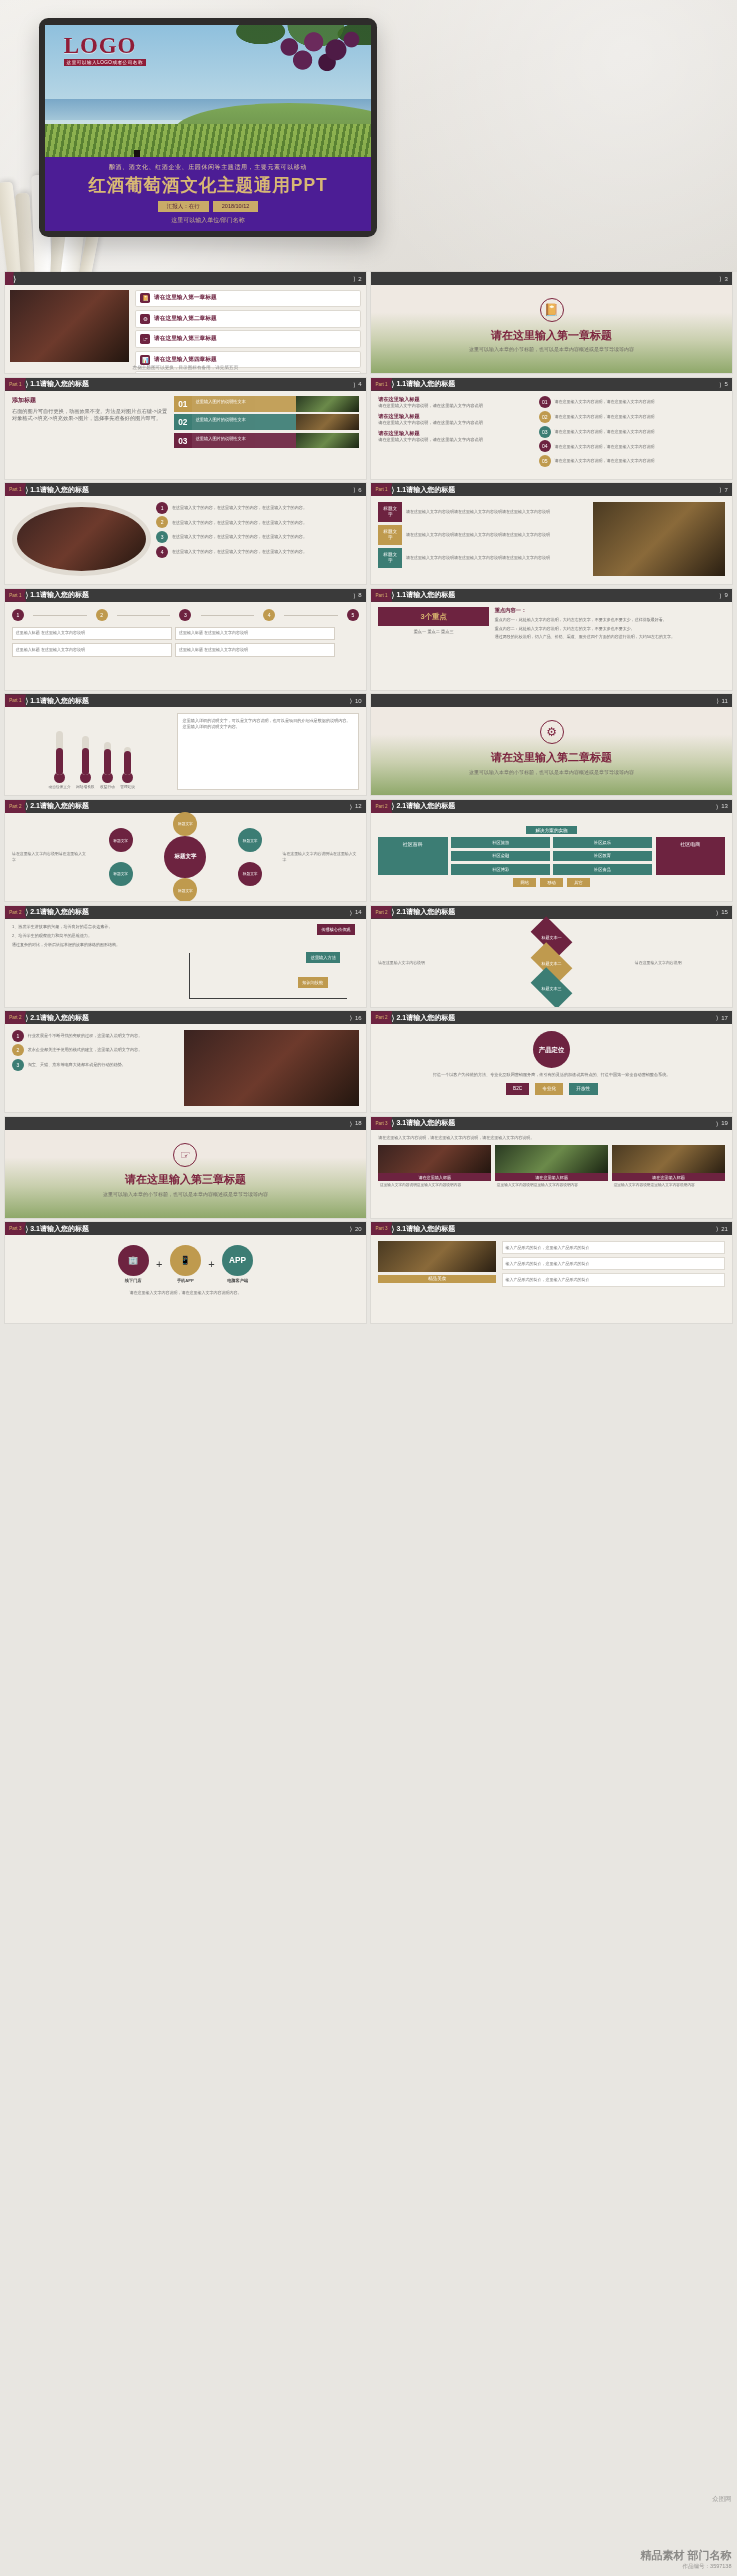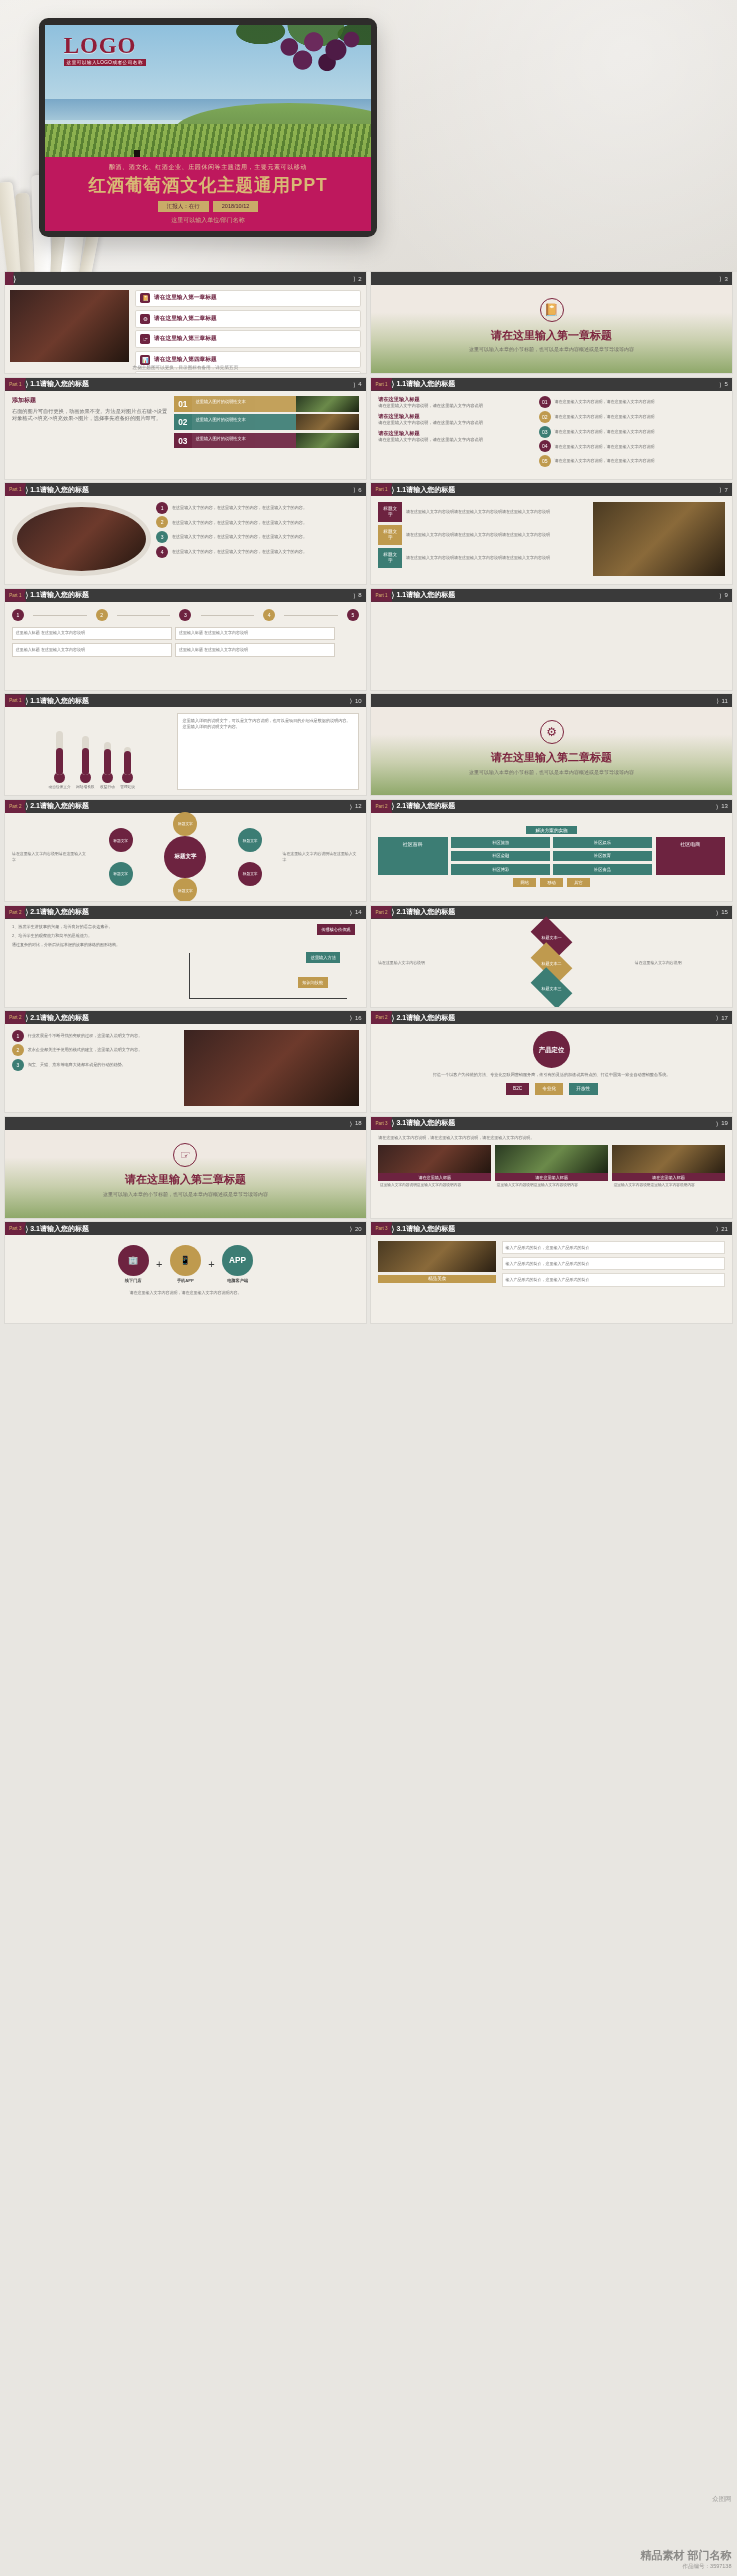--- a/index.html
+++ b/index.html
@@ -82,21 +82,21 @@
   .glass:before{content:"";position:absolute;left:0.9px;bottom:0;width:18.4px;height:12px;border-radius:0 0 50% 50%;background:#7e1822;}
   .stem{position:absolute;left:143px;bottom:0.9px;width:2.8px;height:11px;background:#e3e0d8;}
   .foot{position:absolute;left:136px;bottom:0;width:15.7px;height:2.8px;border-radius:50%;background:#ddd9d0;}
   .grapes-bot{position:absolute;left:53px;bottom:0;width:111px;height:22px;
     background:radial-gradient(circle at 12% 60%, #6d2a4a 0 7.4px, transparent 8.3px),
                radial-gradient(circle at 28% 72%, #7b3153 0 7.4px, transparent 8.3px),
                radial-gradient(circle at 44% 62%, #5d2240 0 7.4px, transparent 8.3px),
                radial-gradient(circle at 62% 76%, #7b3153 0 7.4px, transparent 8.3px),
                radial-gradient(circle at 80% 66%, #6d2a4a 0 7.4px, transparent 8.3px);}
 
-  .titleband{position:absolute;left:0;bottom:0;width:100%;height:74px;background:#be185d;}
+  .titleband{position:absolute;left:0;bottom:0;width:100%;height:74px;background:#4c1d95;}
   .t-tag{color:#e5cfa0;font-size:6px;text-align:center;padding-top:5.5px;letter-spacing:0.6px;}
   .t-main{color:#d8b874;font-size:17.5px;font-weight:bold;text-align:center;margin-top:1.8px;letter-spacing:0.9px;}
   .t-meta{display:flex;justify-content:center;gap:3.7px;margin-top:3.7px;}
   .t-meta span{background:#c9ab68;color:#4a1c33;font-size:5.5px;padding:1.8px 9.2px;}
   .t-sub{color:#cbb58c;font-size:6px;text-align:center;margin-top:4.6px;}
 
   
   .grid{display:grid;grid-template-columns:1fr 1fr;gap:4.6px 4.6px;padding:0 4.6px;}
   .slide{position:relative;background:#efece6;height:101px;overflow:hidden;
          box-shadow:0 0 0 0.9px rgba(0,0,0,.06);}
@@ -380,20 +380,32 @@
         </div>
       </div>
     </div>
     <div class="slide">
       <div class="sbar">
     <span class="part">Part 1</span>
     <span class="chev">⟩</span>
     <span class="sttl">1.1请输入您的标题</span>
     <span class="pg"><span>⟩</span>9</span>
   </div>
+      <div class="body" style="display:flex;gap:5.5px">
+        <div style="width:32%;text-align:center">
+          <div style="background:#6d2340;color:#d7b36e;padding:4.6px 2.8px;font-size:7.4px;font-weight:bold">3个重点</div>
+          <div class="ph" style="font-size:4.2px;margin-top:2.8px">重点一 重点二 重点三</div>
+        </div>
+        <div style="flex:1">
+          <div class="hl" style="font-size:5.3px;margin-bottom:2.8px">重点内容一：</div>
+          <div class="ph" style="font-size:4px;margin-bottom:2.8px">重点内容一：此处输入文字内容说明，大约左右的文字，不要太多也不要太少，这样排版最好看。</div>
+          <div class="ph" style="font-size:4px;margin-bottom:2.8px">重点内容二：此处输入文字内容说明，大约左右的文字，不要太多也不要太少。</div>
+          <div class="ph" style="font-size:4px;margin-bottom:2.8px">通过两段的比较说明，切入产品、价格、渠道、服务这四个方面的内容进行说明，大约50左右的文字。</div>
+        </div>
+      </div>
     </div>
     <div class="slide">
       <div class="sbar">
     <span class="part">Part 1</span>
     <span class="chev">⟩</span>
     <span class="sttl">1.1请输入您的标题</span>
     <span class="pg"><span>⟩</span>10</span>
   </div>
       <div class="body" style="display:flex;gap:5.5px">
         <div style="width:46%;display:flex;gap:5.5px;align-items:flex-end;justify-content:center">

